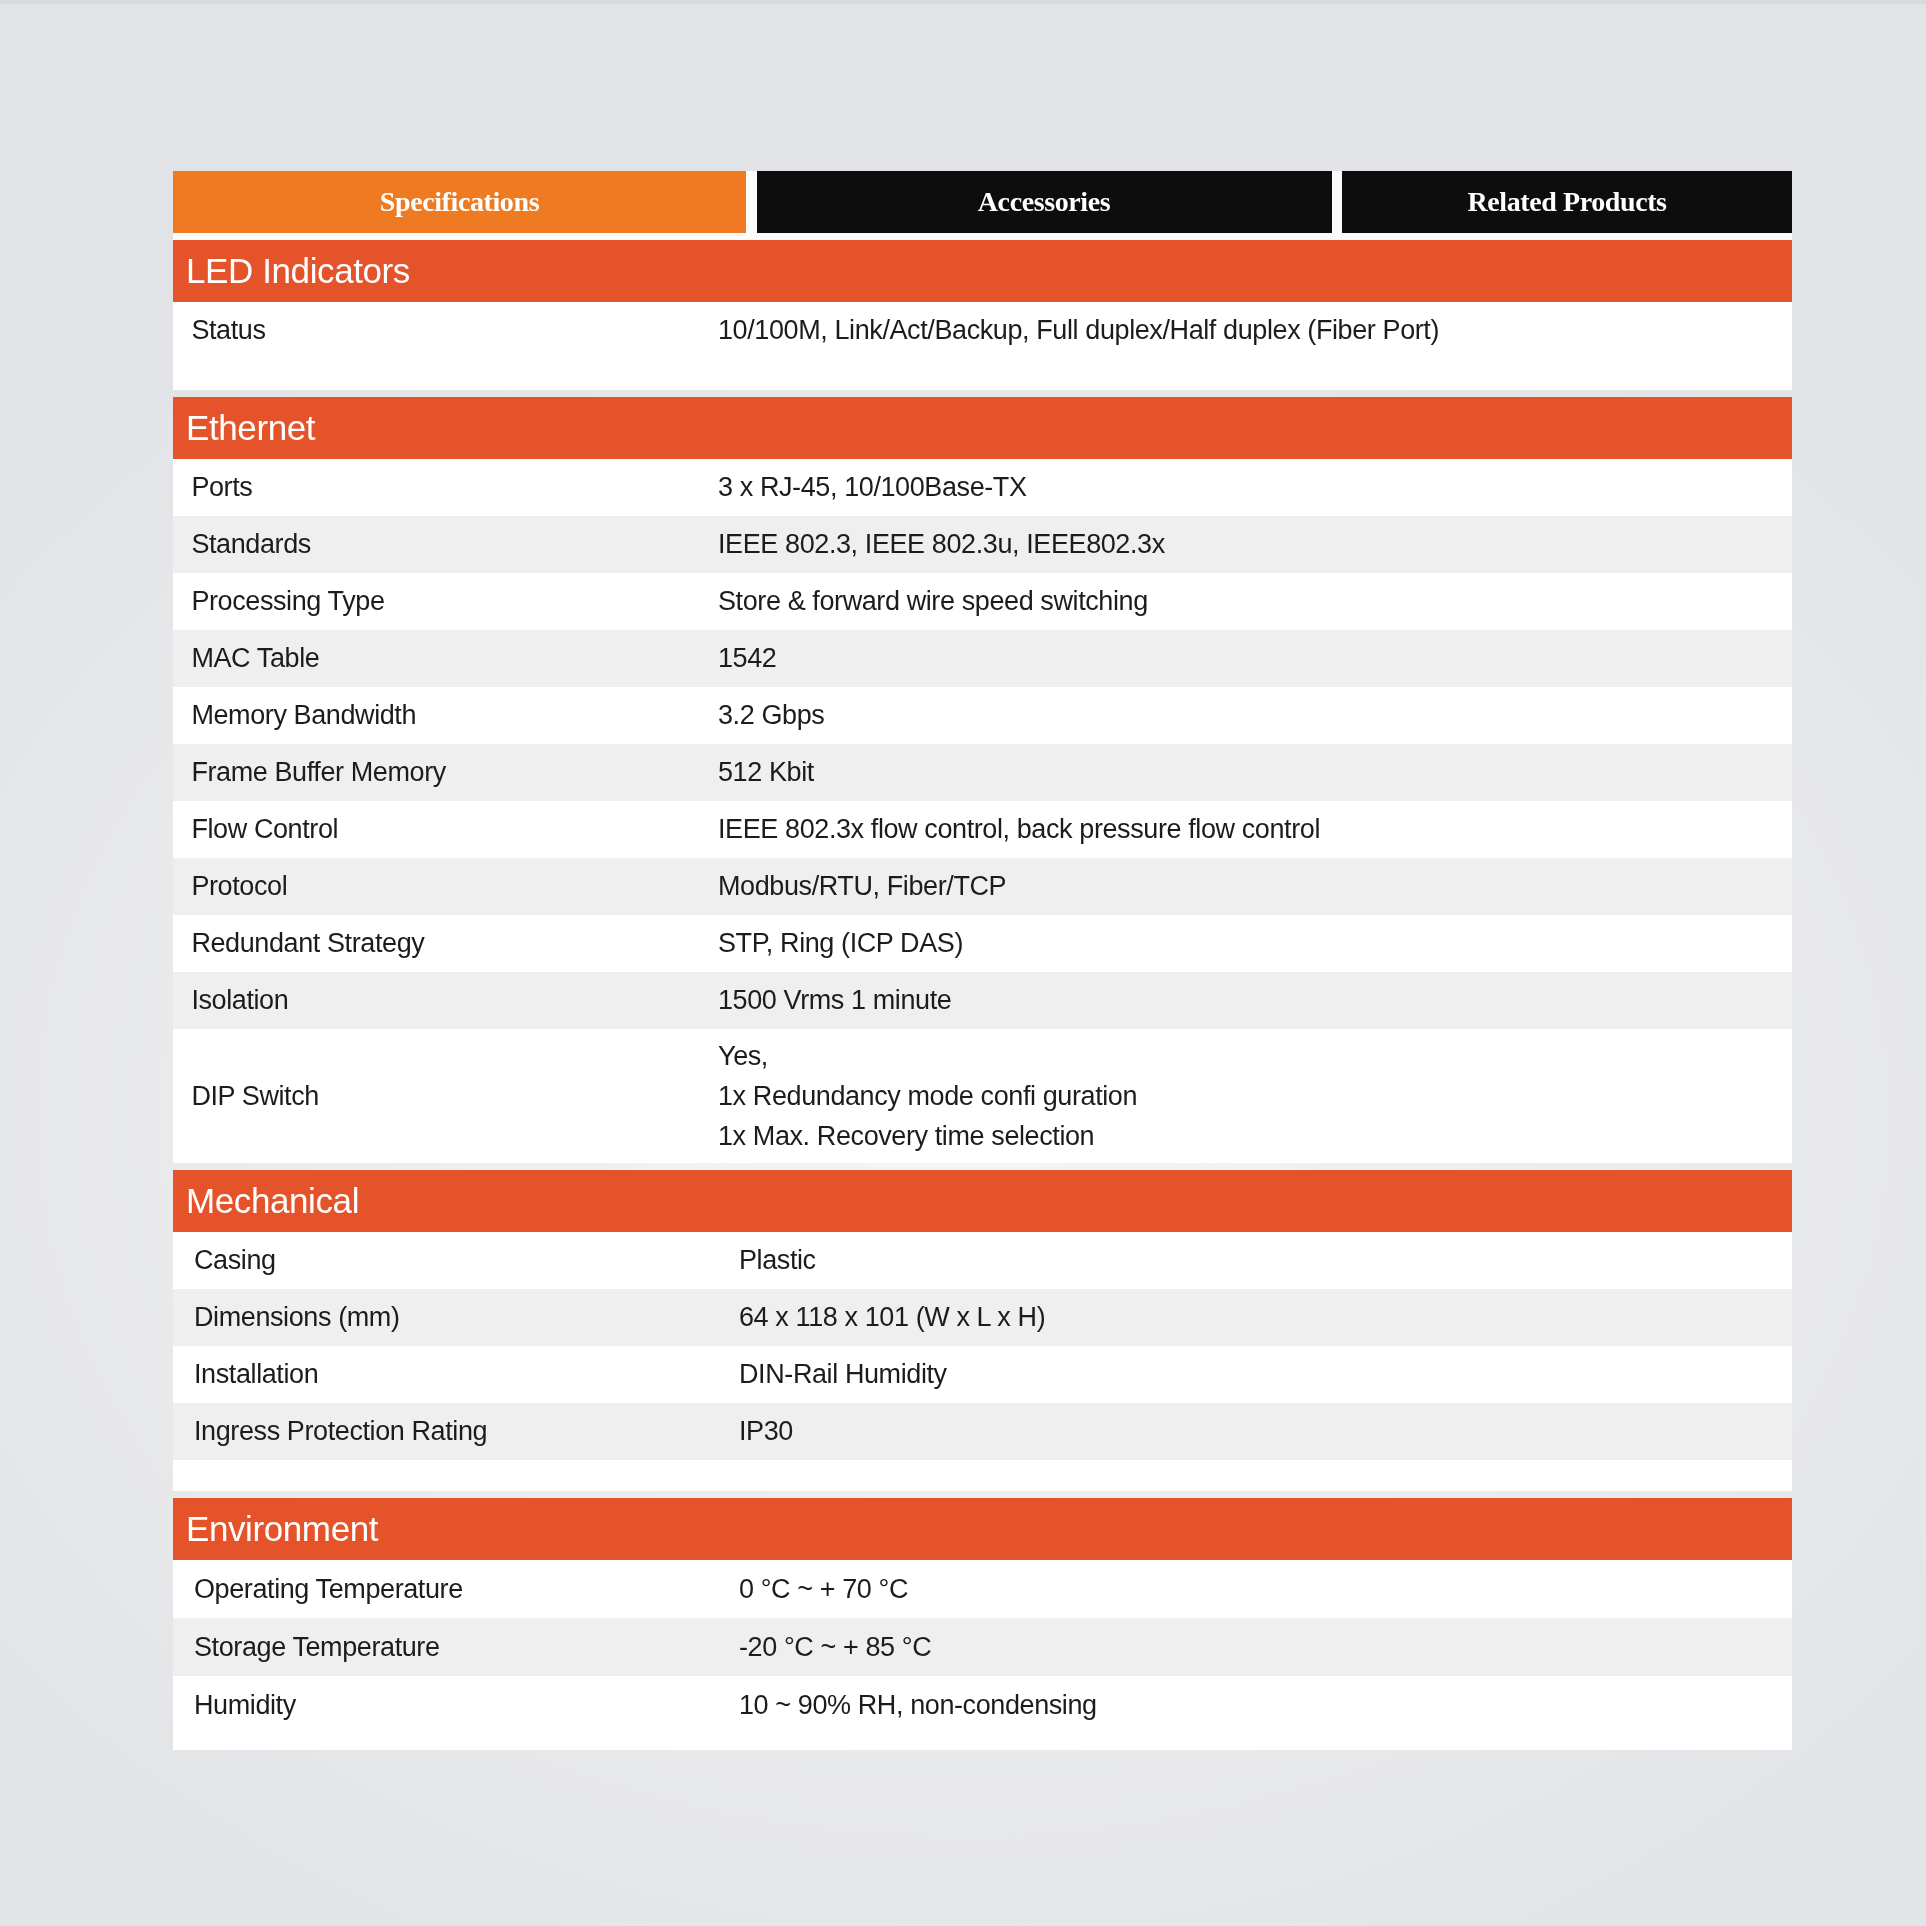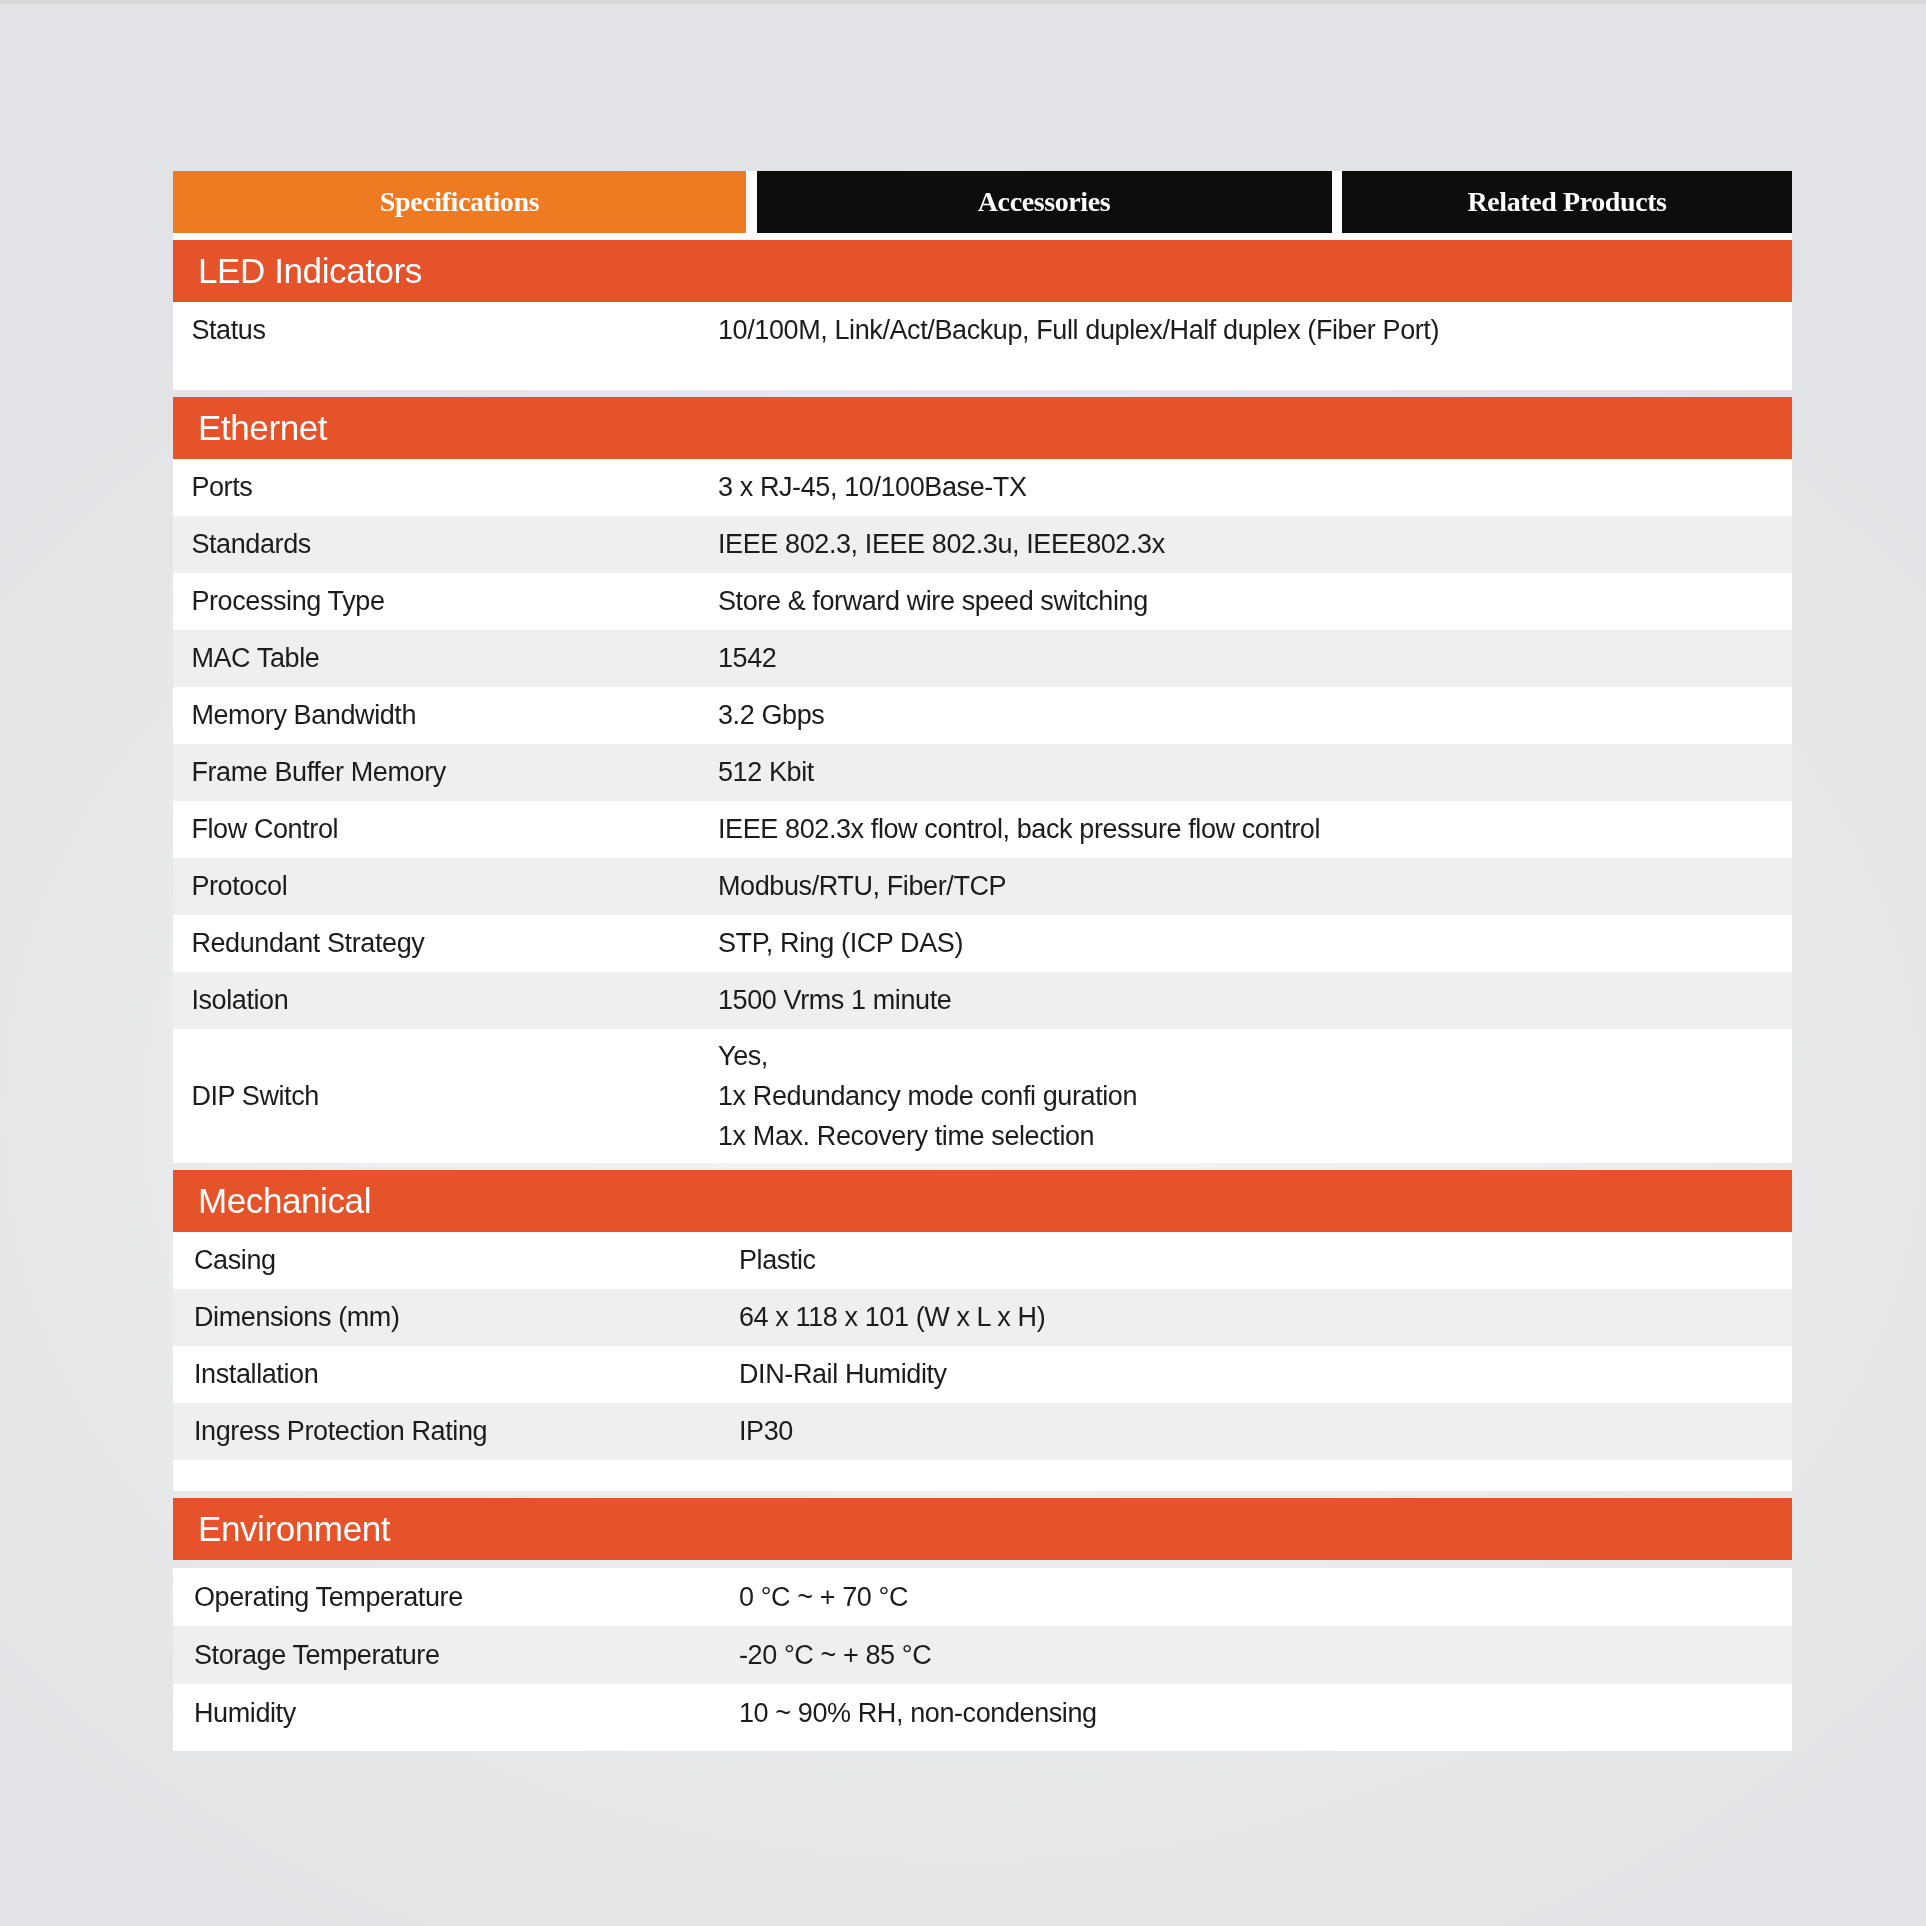--- a/index.html
+++ b/index.html
@@ -35,30 +35,30 @@
   }
   .tab--active   { background:#EE7A22; flex:0 0 573px; }
   .tab--inactive { background:#0D0D0D; }
   .tab--acc      { flex:0 0 575px; }
   .tab--rel      { flex:0 0 450px; }
 
   
   .section-header {
     height:62px; background:#E5532A; color:#ffffff;
     display:flex; align-items:center;
-    padding-left:25px; font-size:35px; font-weight:400;
+    padding-left:13px; font-size:35px; font-weight:400;
     letter-spacing:-0.4px;
     margin-top:7px;
   }
   .section-header--first { margin-top:0; }
 
   
   .card { background:#ffffff; }
   .card--pad { padding-bottom:31px; }
-  .card--pad-sm { padding-bottom:9px;margin-top:8px; }
+  .card--pad-sm { padding-bottom:16px; }
 
   .row {
     display:flex; align-items:center; min-height:57px;
     background:#ffffff; font-size:27px; letter-spacing:-0.4px;
   }
   .row--alt { background:#EFEFF0; }
   .row--tall { min-height:134px; }
   .row--env { min-height:58px; }
 
   .cell-label {

